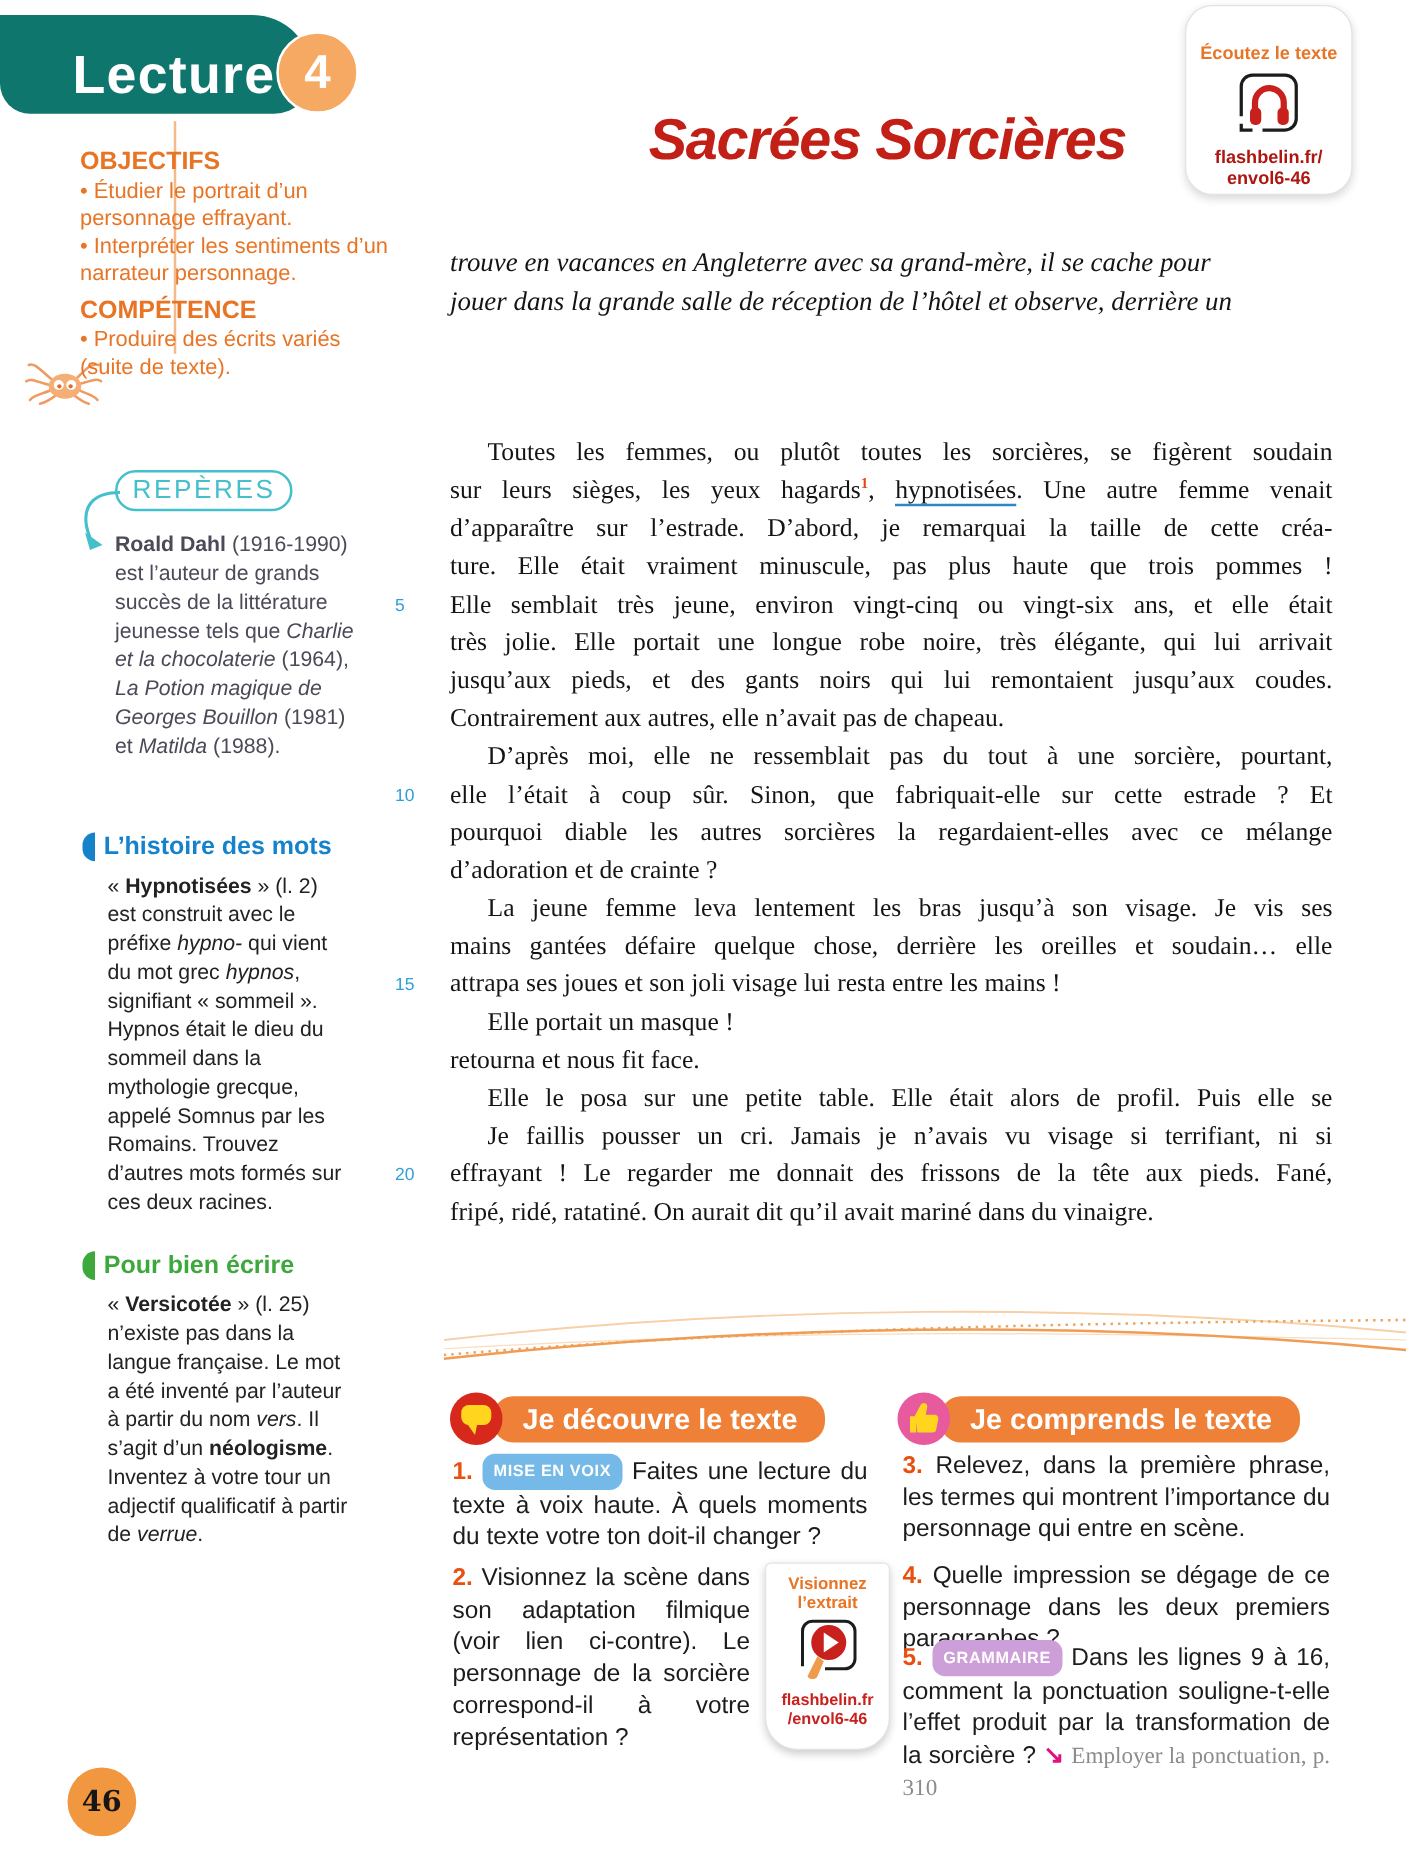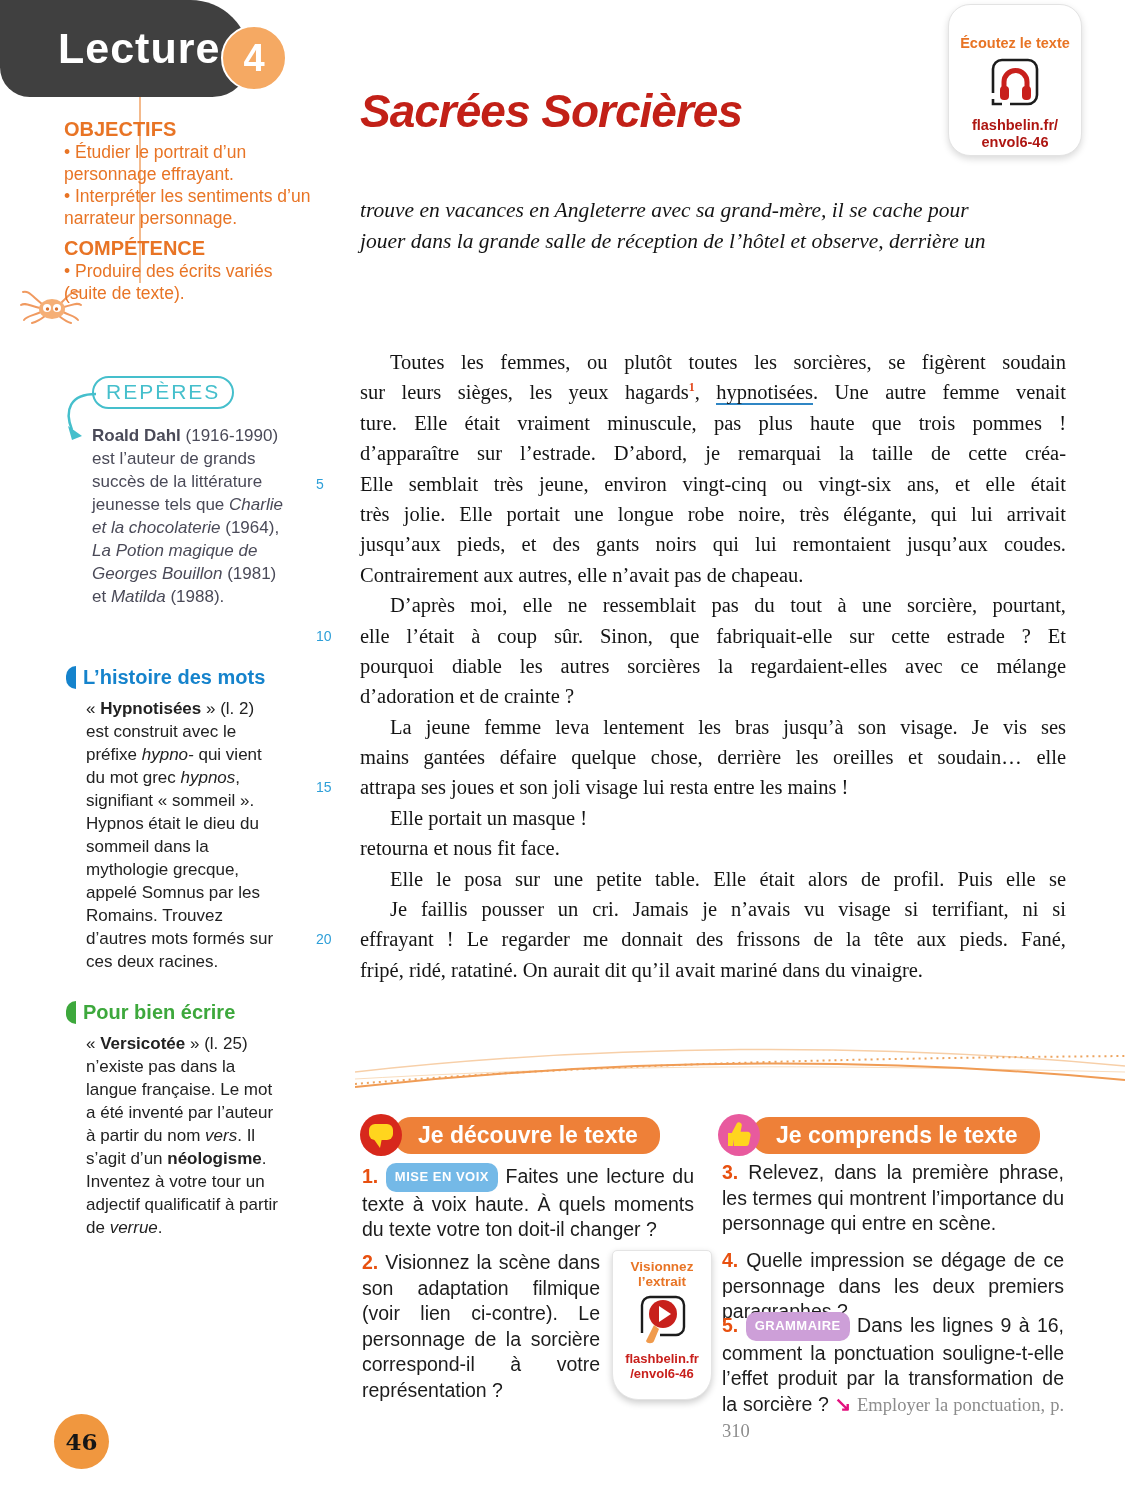--- a/index.html
+++ b/index.html
@@ -1,35 +1,35 @@
 <!DOCTYPE html>
 <html><head>
 <meta charset="utf-8">
 <style>
   * { margin:0; padding:0; box-sizing:border-box; }
   body { background:#9a9a9a; font-family:"Liberation Sans", sans-serif; }
   .page { position:relative; width:1125px; height:1500px; background:#ffffff; margin:0 auto; overflow:hidden; }
 
   
-  .banner { position:absolute; left:0; top:0; width:250px; height:97px;
-    background:#404040; border-radius:0 60px 38px 30px; }
+  .banner { position:absolute; left:0; top:12px; width:250px; height:79px;
+    background:#0f766e; border-radius:0 60px 38px 30px; }
   .banner-label { position:absolute; left:58px; top:24px; color:#fff; font-size:43px; font-weight:bold; letter-spacing:1px; }
   .circle4 { position:absolute; left:221px; top:25px; width:66px; height:66px; border-radius:50%;
     background:#F5A963; border:2px solid #fff; color:#fff; font-size:38px; font-weight:bold;
     display:flex; align-items:center; justify-content:center; }
   .thread { position:absolute; left:139px; top:97px; width:2px; height:186px; background:#F4BA8C; }
   .spider { position:absolute; left:20px; top:278px; }
 
   
   .objs { position:absolute; left:64px; top:110px; width:248px; color:#E87425; }
   .objs h3 { font-size:20px; font-weight:bold; margin-top:8px; }
   .objs div { font-size:17.5px; line-height:22px; font-weight:500; }
 
   
-  .doc-title { position:absolute; left:360px; top:84px; width:700px; text-align:left;
+  .doc-title { position:absolute; left:360px; top:84px; width:700px; text-align:center;
     font-size:46px; font-weight:bold; font-style:italic; color:#C22017; letter-spacing:-1px; }
   .listen-card { position:absolute; left:948px; top:4px; width:134px; height:152px; background:#fff;
     border:1px solid #e3e3e3; border-radius:22px; box-shadow:0 3px 7px rgba(0,0,0,.15); text-align:center; }
   .listen-label { margin-top:30px; color:#E87425; font-size:14.5px; font-weight:bold; }
   .listen-link { color:#AE1612; font-size:14.5px; font-weight:bold; line-height:17px; }
 
   
   .intro { position:absolute; left:360px; top:195px; width:660px;
     font-family:"Liberation Serif", serif; font-style:italic; font-size:21.5px; color:#141414; }
   .intro div { height:30.6px; line-height:30.6px; }
@@ -142,22 +142,22 @@
   </div>
 
   <div class="intro">
     <div>trouve en vacances en Angleterre avec sa grand-mère, il se cache pour</div>
     <div>jouer dans la grande salle de réception de l’hôtel et observe, derrière un</div>
   </div>
 
   <div class="reading">
     <div class="rline ind"><span>Toutes les femmes, ou plutôt toutes les sorcières, se figèrent soudain</span></div>
     <div class="rline"><span>sur leurs sièges, les yeux hagards</span><sup class="fn">1</sup><span>, </span><span class="ul-blue">hypnotisées</span><span>. Une autre femme venait</span></div>
+    <div class="rline"><span>d’apparaître sur l’estrade. D’abord, je remarquai la taille de cette créa-</span></div>
     <div class="rline"><span>ture. Elle était vraiment minuscule, pas plus haute que trois pommes !</span></div>
-    <div class="rline"><span>d’apparaître sur l’estrade. D’abord, je remarquai la taille de cette créa-</span></div>
     <div class="rline"><span class="lnum">5</span><span>Elle semblait très jeune, environ vingt-cinq ou vingt-six ans, et elle était</span></div>
     <div class="rline"><span>très jolie. Elle portait une longue robe noire, très élégante, qui lui arrivait</span></div>
     <div class="rline"><span>jusqu’aux pieds, et des gants noirs qui lui remontaient jusqu’aux coudes.</span></div>
     <div class="rline pend"><span>Contrairement aux autres, elle n’avait pas de chapeau.</span></div>
     <div class="rline ind"><span>D’après moi, elle ne ressemblait pas du tout à une sorcière, pourtant,</span></div>
     <div class="rline"><span class="lnum">10</span><span>elle l’était à coup sûr. Sinon, que fabriquait-elle sur cette estrade ? Et</span></div>
     <div class="rline"><span>pourquoi diable les autres sorcières la regardaient-elles avec ce mélange</span></div>
     <div class="rline pend"><span>d’adoration et de crainte ?</span></div>
     <div class="rline ind"><span>La jeune femme leva lentement les bras jusqu’à son visage. Je vis ses</span></div>
     <div class="rline"><span>mains gantées défaire quelque chose, derrière les oreilles et soudain… elle</span></div>

